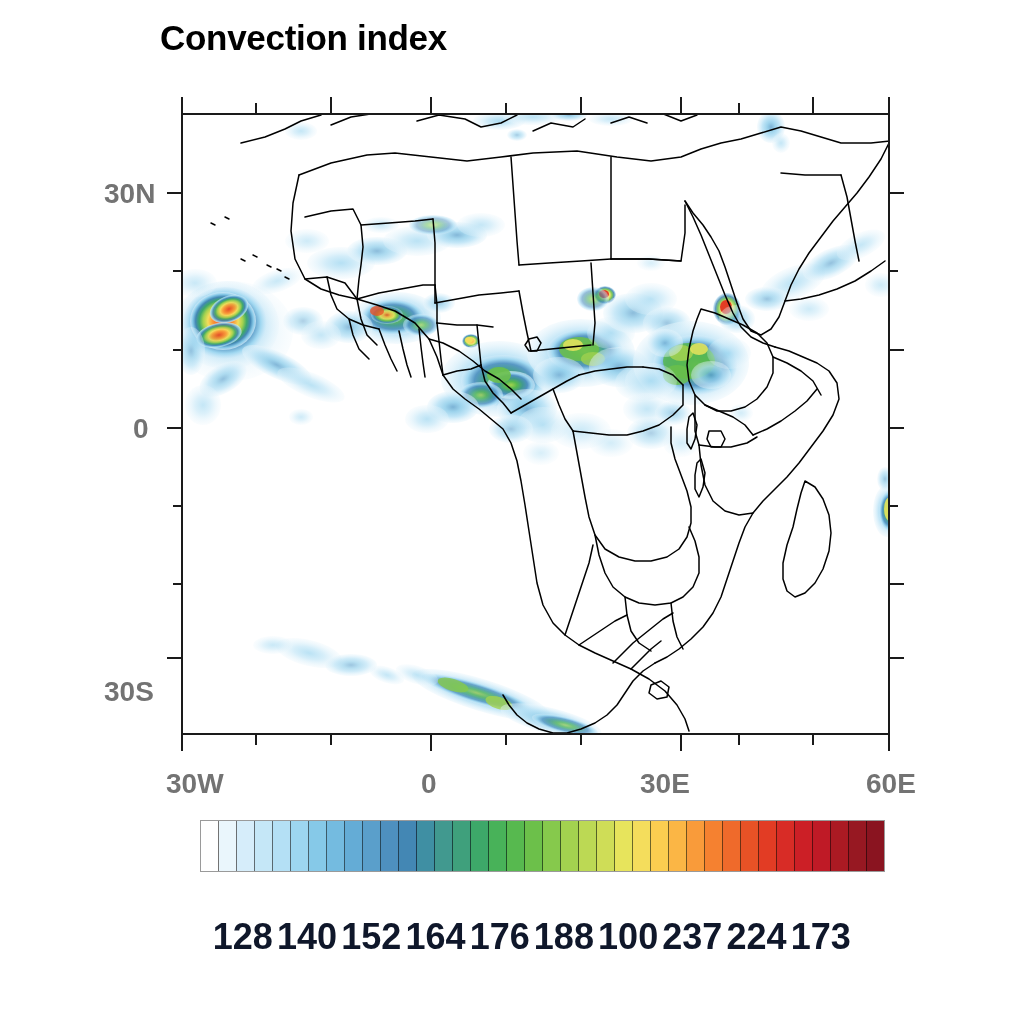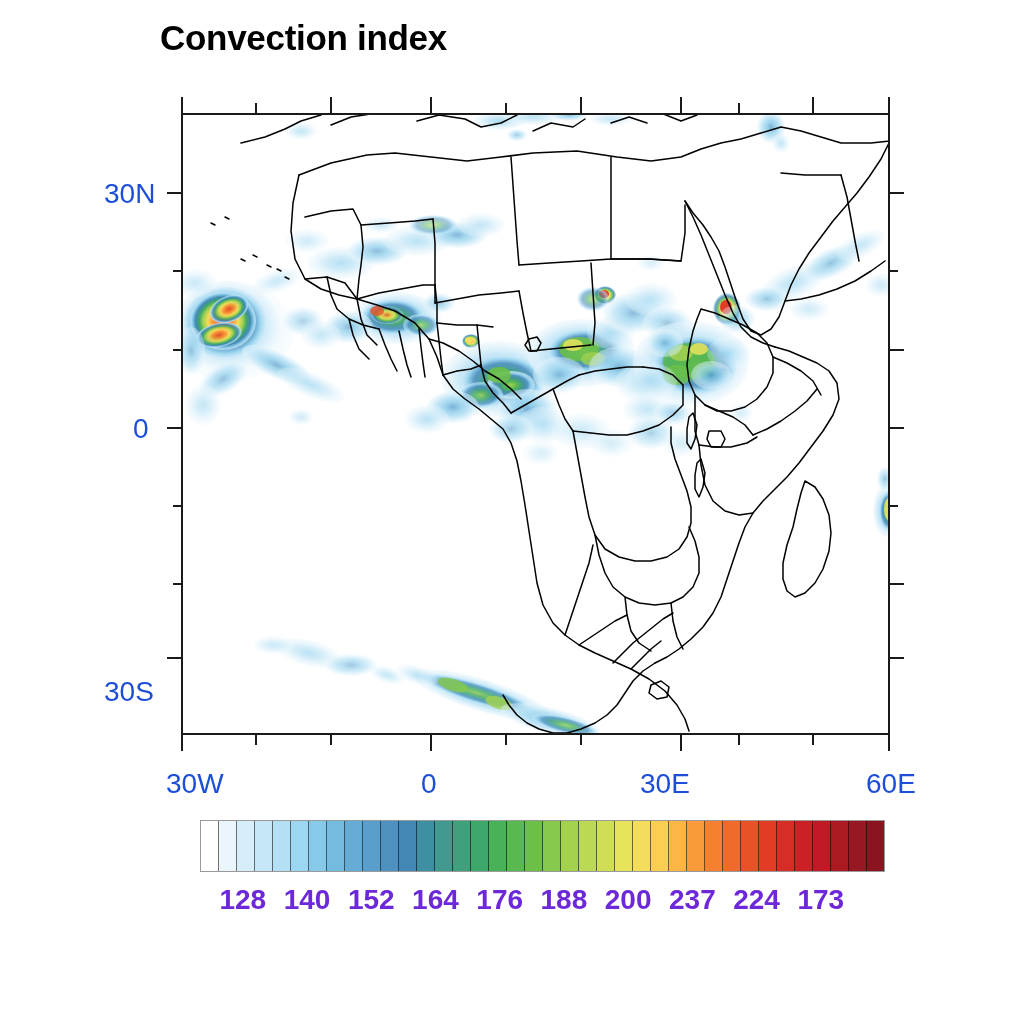--- a/index.html
+++ b/index.html
@@ -11,30 +11,30 @@
   #title-main{left:160px;top:18px;font-size:35px;letter-spacing:-0.3px;}
   #title-sub{left:182px;top:72px;font-size:28px;letter-spacing:-0.4px;}
 
   #plot{position:absolute;left:181px;top:113px;width:709px;height:622px;
         background:#fff;box-sizing:border-box;}
   #plot svg{display:block;}
   .frame{position:absolute;left:181px;top:113px;width:709px;height:622px;
          border:2px solid #1a1a1a;box-sizing:border-box;pointer-events:none;}
 
   .tk{position:absolute;background:#1a1a1a;}
-  .lbl{position:absolute;color:#1d4ed8;font-size:28px;font-weight:normal;
+  .lbl{position:absolute;color:#737373;font-size:28px;font-weight:bold;
        white-space:nowrap;}
 
   #cbar{position:absolute;left:200px;top:820px;width:685px;height:52px;
         border:1px solid #9a9a9a;box-sizing:border-box;display:flex;}
   #cbar div{flex:1 1 0;height:100%;border-right:1px solid rgba(0,0,0,.55);
             box-sizing:border-box;}
   #cbar div:last-child{border-right:none;}
-  .cblbl{position:absolute;top:884px;font-size:28px;font-weight:bold;
-         color:#6d28d9;transform:translateX(-50%);white-space:nowrap;}
+  .cblbl{position:absolute;top:916px;font-size:36px;font-weight:bold;
+         color:#0f172a;transform:translateX(-50%);white-space:nowrap;}
 </style>
 </head>
 <body>
 
 <div id="root">
 
   <div class="ttl" id="title-main">Convection index</div>
 
   <div id="plot">
     <svg width="709" height="622" viewBox="0 0 709 622">
@@ -455,19 +455,19 @@
       <div style="background: rgb(151, 24, 34);"></div>
       <div style="background: rgb(138, 20, 32);"></div>
     </div>
   <div id="cbar-labels">
       <div class="cblbl" style="left: 242.812px;">128</div>
       <div class="cblbl" style="left: 307.031px;">140</div>
       <div class="cblbl" style="left: 371.25px;">152</div>
       <div class="cblbl" style="left: 435.469px;">164</div>
       <div class="cblbl" style="left: 499.688px;">176</div>
       <div class="cblbl" style="left: 563.906px;">188</div>
-      <div class="cblbl" style="left: 628.125px;">200</div>
+      <div class="cblbl" style="left: 628.125px;">100</div>
       <div class="cblbl" style="left: 692.344px;">237</div>
       <div class="cblbl" style="left: 756.562px;">224</div>
       <div class="cblbl" style="left: 820.781px;">173</div>
     </div>
 
 </div>
 
 </body></html>

